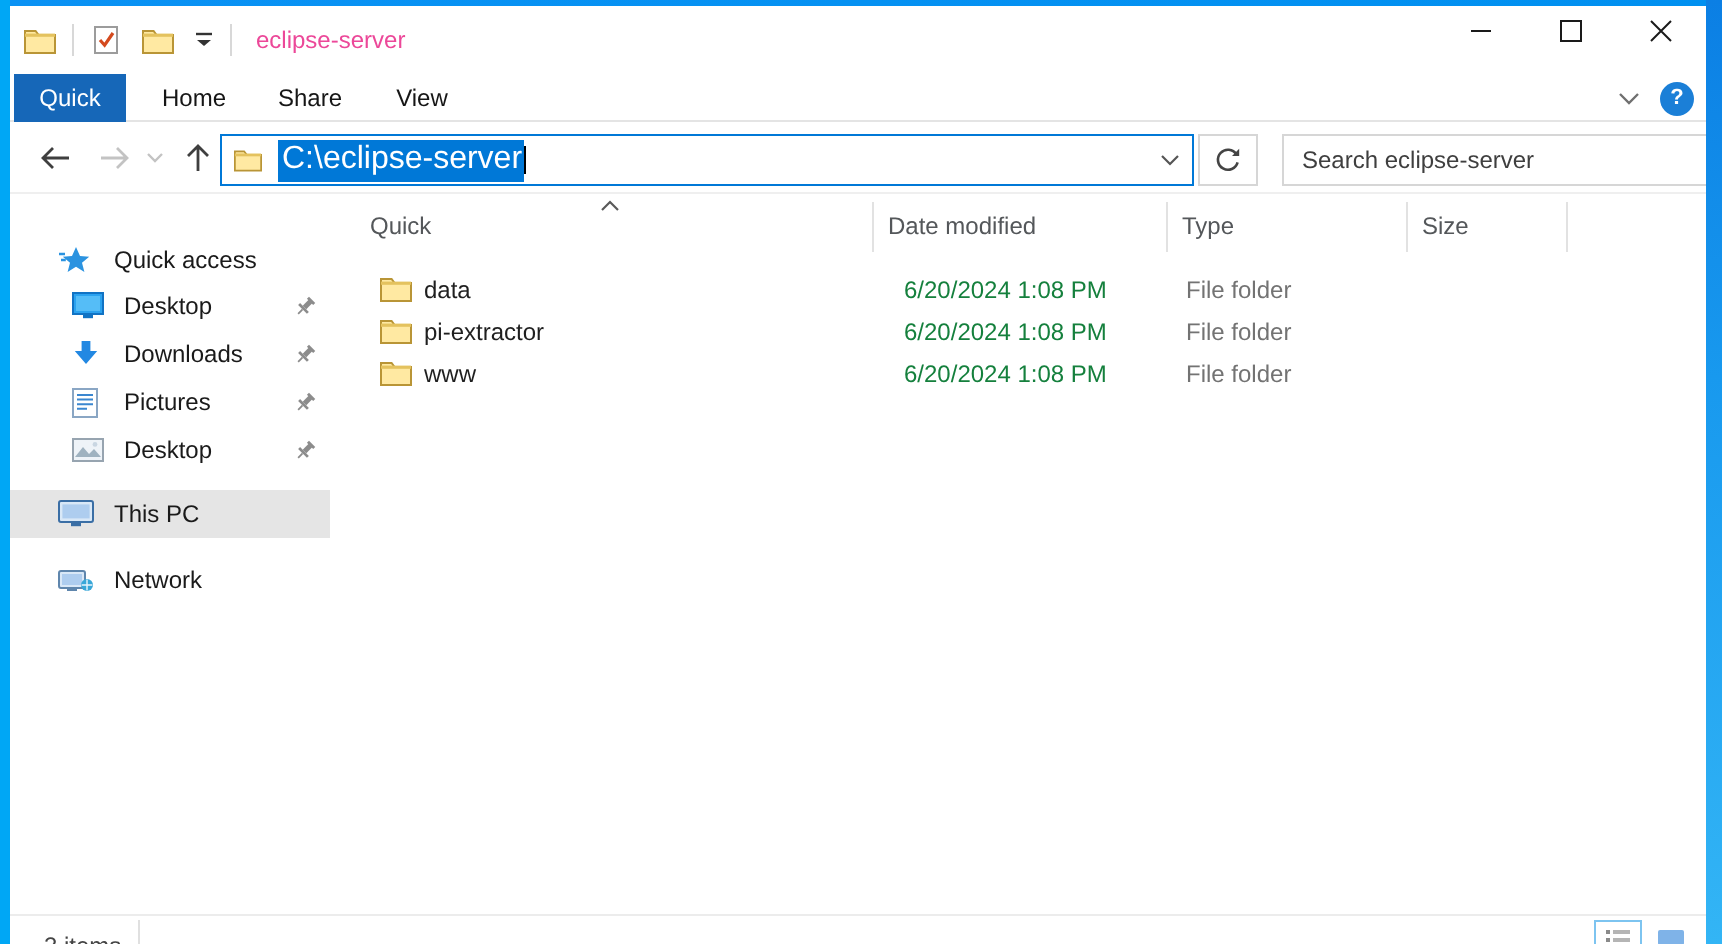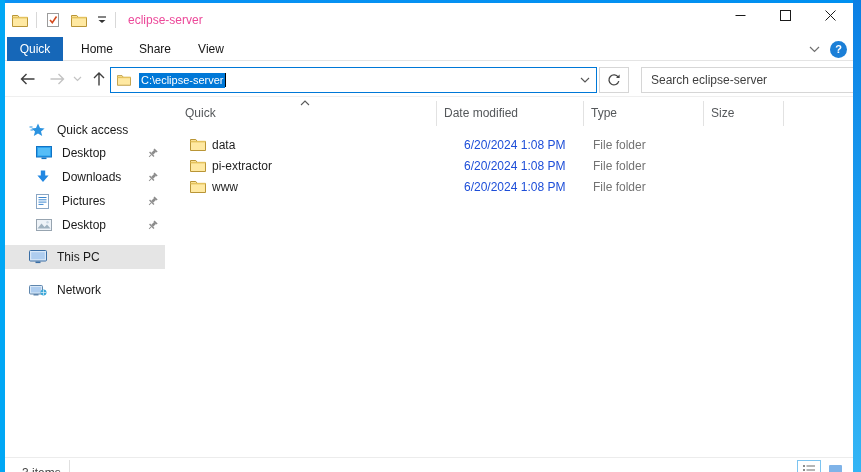--- a/index.html
+++ b/index.html
@@ -30,21 +30,21 @@
   .tab-home{left:72px;width:40px;}
   .tab-share{left:128px;width:44px;}
   .tab-view{left:186px;width:40px;}
   .ribbon-right{position:absolute;right:6px;top:0;height:24px;display:flex;align-items:center;gap:10px;}
   .help-circle{width:17px;height:17px;border-radius:50%;background:#1b7fd7;color:#fff;font-size:11px;font-weight:bold;display:flex;align-items:center;justify-content:center;}
 
   
   .toolbar{position:absolute;left:5px;top:62px;right:8px;height:35px;background:#fff;border-bottom:1px solid #efefef;}
   .nav-btn{position:absolute;top:4px;width:26px;height:26px;display:flex;align-items:center;justify-content:center;}
   .addressbar{position:absolute;left:105px;top:5px;width:487px;height:26px;border:1px solid #0078d7;background:#fff;display:flex;align-items:center;padding:0 6px;}
-  .addr-sel{background:#0078d7;color:#fff;padding:1px 1px 2px 2px;margin-left:8px;font-size:11px;}
+  .addr-sel{background:#0078d7;color:#fff;padding:1px 1px 2px 2px;margin-left:8px;font-size:16px;}
   .addr-cursor{width:1px;height:14px;background:#000;}
   .addr-chevron{margin-left:auto;}
   .refresh-btn{position:absolute;left:594px;top:5px;width:30px;height:26px;border:1px solid #d6d6d6;display:flex;align-items:center;justify-content:center;background:#fff;}
   .searchbox{position:absolute;left:636px;top:5px;width:236px;height:26px;border:1px solid #d6d6d6;background:#fff;display:flex;align-items:center;}
   .searchbox input{flex:1;border:none;outline:none;font-family:inherit;font-size:12px;padding:0 4px 0 9px;color:#333;background:transparent;}
   .searchbox input::placeholder{color:#3f3f3f;opacity:1;}
   .search-icon{padding-right:8px;display:flex;align-items:center;}
 
   
   .sidebar{position:absolute;left:5px;top:98px;width:160px;height:357px;background:#fff;}
@@ -57,21 +57,21 @@
   .lvl1 .icon{left:31px;} .lvl1 .lbl{left:57px;}
 
   
   .filelist{position:absolute;left:170px;top:98px;right:8px;height:358px;background:#fff;}
   .col-header{position:absolute;top:0;height:30px;font-size:12px;color:#54575a;display:flex;align-items:center;}
   .col-sep{position:absolute;top:3px;width:1px;height:25px;background:#e2e2e2;}
   .sort-caret{position:absolute;left:130px;top:2px;}
   .file-row{position:absolute;left:2px;right:2px;height:21px;display:flex;align-items:center;}
   .file-row .name{position:absolute;left:40px;color:#1f1f1f;}
   .file-row .ficon{position:absolute;left:18px;display:flex;align-items:center;}
-  .file-row .date{position:absolute;left:280px;color:#1d4ed8;margin-left:12px;}
+  .file-row .date{position:absolute;left:280px;color:#15803d;}
   .file-row .ftype{position:absolute;left:421px;color:#737373;}
   .file-row .fsize{position:absolute;left:541px;color:#666;}
 
   
   .statusbar{position:absolute;left:5px;top:457px;right:8px;height:22px;border-top:1px solid #ececec;background:#fff;}
   .status-count{position:absolute;left:17px;top:8px;font-size:12px;color:#444;}
   .status-sep{position:absolute;left:64px;top:2px;width:1px;height:20px;background:#e0e0e0;}
   .view-btns{position:absolute;right:6px;top:2px;display:flex;gap:2px;}
   .view-btn{width:24px;height:18px;display:flex;align-items:center;justify-content:center;border:1px solid transparent;background:#fff;}
   .view-btn.active{border-color:#7dc4f0;}

